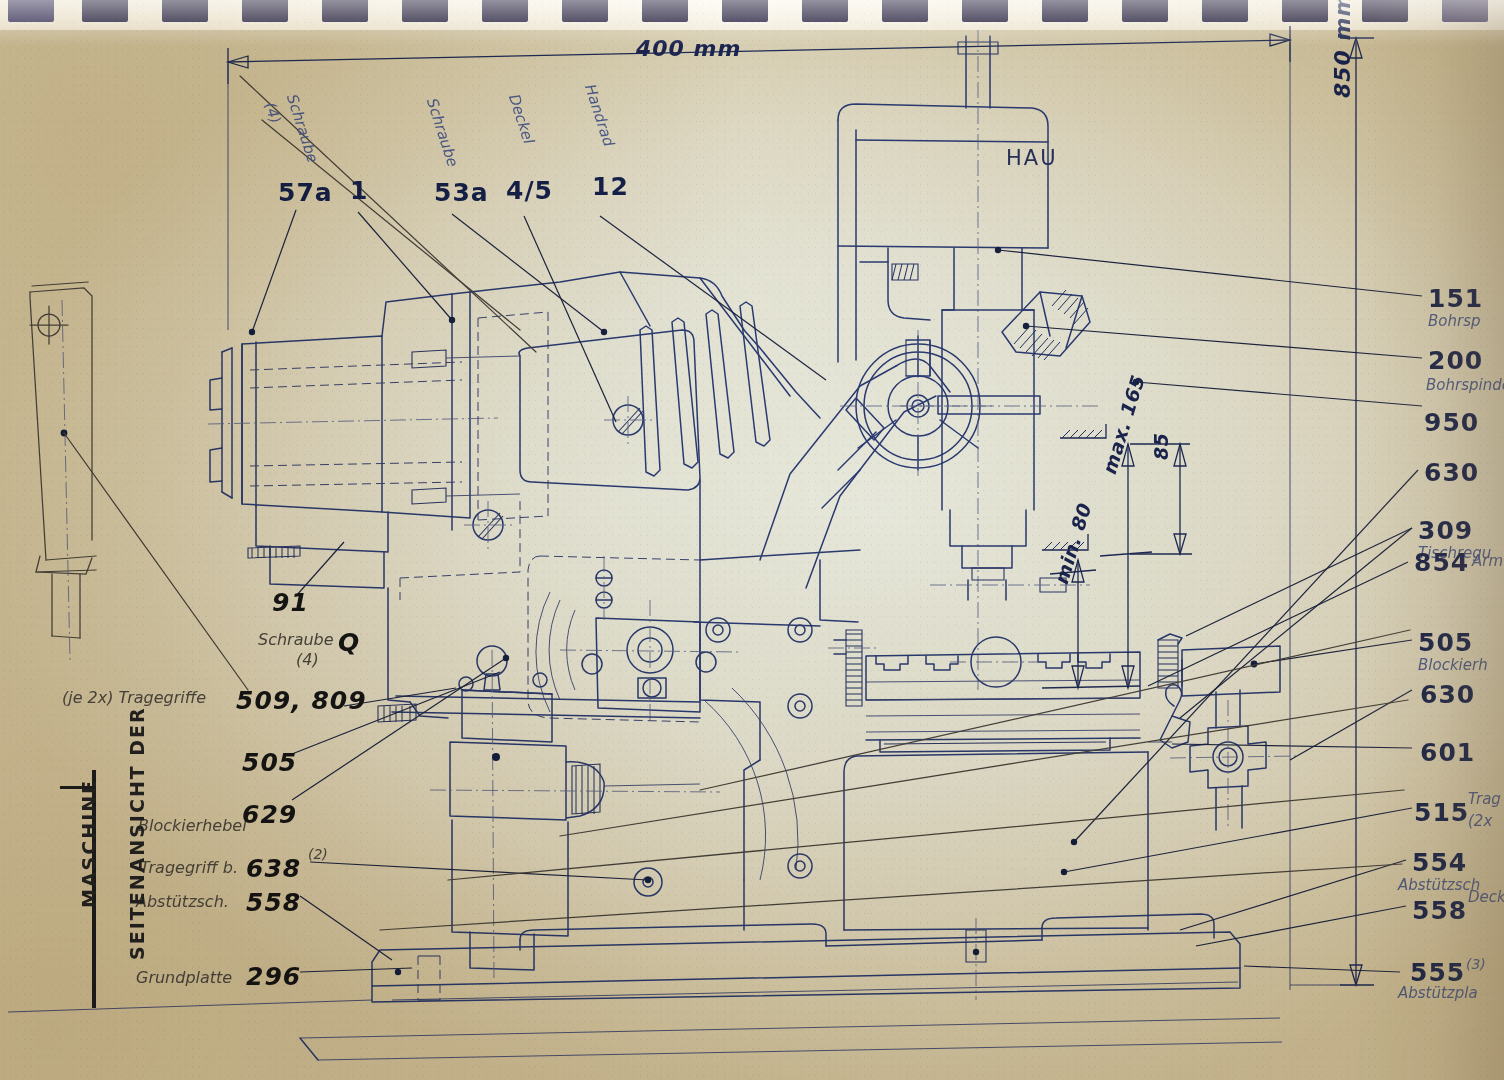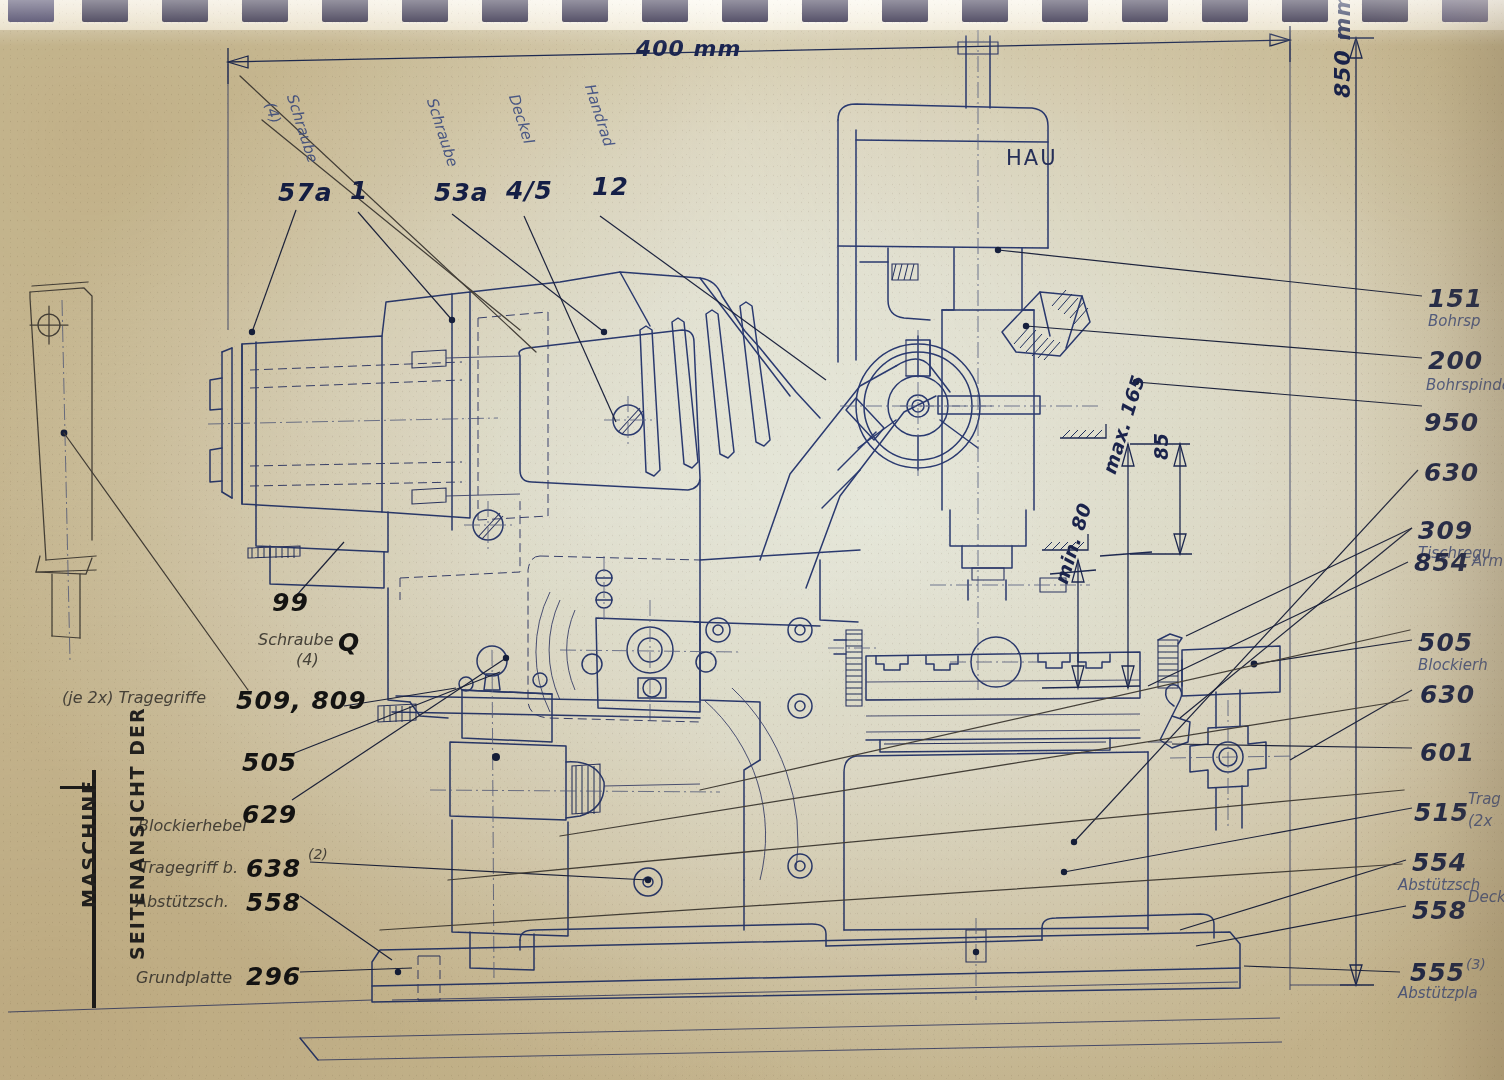--- a/index.html
+++ b/index.html
@@ -44,21 +44,21 @@
   .lead{fill:none;stroke:#1d2440;stroke-width:1.2;}
   .dash{fill:none;stroke:#3a4372;stroke-width:1;stroke-dasharray:9 5;}
   .center{fill:none;stroke:#5a6388;stroke-width:.85;stroke-dasharray:16 4 2 4;}
   .dimln{fill:none;stroke:#1e2a55;stroke-width:1.3;}
   .hatch{fill:none;stroke:#20305f;stroke-width:1;}
   .dot{fill:#16203f;}
   .pencil{fill:none;stroke:#46423c;stroke-width:1.25;stroke-linecap:round;}
 
   
   .t{position:absolute;white-space:nowrap;}
-  .num{font-family:"DejaVu Sans", sans-serif;font-weight:bold;font-style:italic;
+  .num{font-family:"DejaVu Sans", sans-serif;font-weight:bold;
        color:#15204a;font-size:25px;letter-spacing:1px;}
   .numsm{font-family:"DejaVu Sans", sans-serif;font-weight:bold;font-style:italic;
        color:#151515;font-size:25px;letter-spacing:1px;}
   .hand{font-family:"DejaVu Sans", sans-serif;font-style:italic;color:#4b5a8c;font-size:15px;}
   .handp{font-family:"DejaVu Sans", sans-serif;font-style:italic;color:#4a4740;font-size:16px;}
   .dimtxt{font-family:"DejaVu Sans", sans-serif;font-weight:bold;font-style:italic;
        color:#1a2450;font-size:22px;letter-spacing:1px;}
   .dimsm{font-family:"DejaVu Sans", sans-serif;font-weight:bold;font-style:italic;
        color:#1a2450;font-size:19px;letter-spacing:.5px;}
   .vlabel{font-family:"DejaVu Sans", sans-serif;font-style:italic;color:#4b5a8c;font-size:15px;
@@ -523,21 +523,21 @@
 
   <div class="t vlabel" style="left:440px;top:96px;transform:rotate(72deg);">Schraube</div>
   <div class="t num" style="left:434px;top:178px;">53a</div>
 
   <div class="t vlabel" style="left:522px;top:92px;transform:rotate(72deg);">Deckel</div>
   <div class="t num" style="left:506px;top:176px;">4/5</div>
 
   <div class="t vlabel" style="left:598px;top:82px;transform:rotate(72deg);">Handrad</div>
   <div class="t num" style="left:592px;top:172px;">12</div>
 
-  <div class="t numsm" style="left:272px;top:588px;">99</div>
+  <div class="t numsm" style="left:272px;top:588px;">91</div>
   <div class="t handp" style="left:258px;top:630px;">Schraube</div>
   <div class="t handp" style="left:296px;top:650px;">(4)</div>
   <div class="t numsm" style="left:338px;top:628px;">Q</div>
 
   <div class="t handp" style="left:62px;top:688px;">(je 2x) Tragegriffe</div>
   <div class="t numsm" style="left:236px;top:686px;">509, 809</div>
 
   <div class="t numsm" style="left:242px;top:748px;">505</div>
   <div class="t handp" style="left:138px;top:768px;margin-top:48px;">Blockierhebel</div>
 

